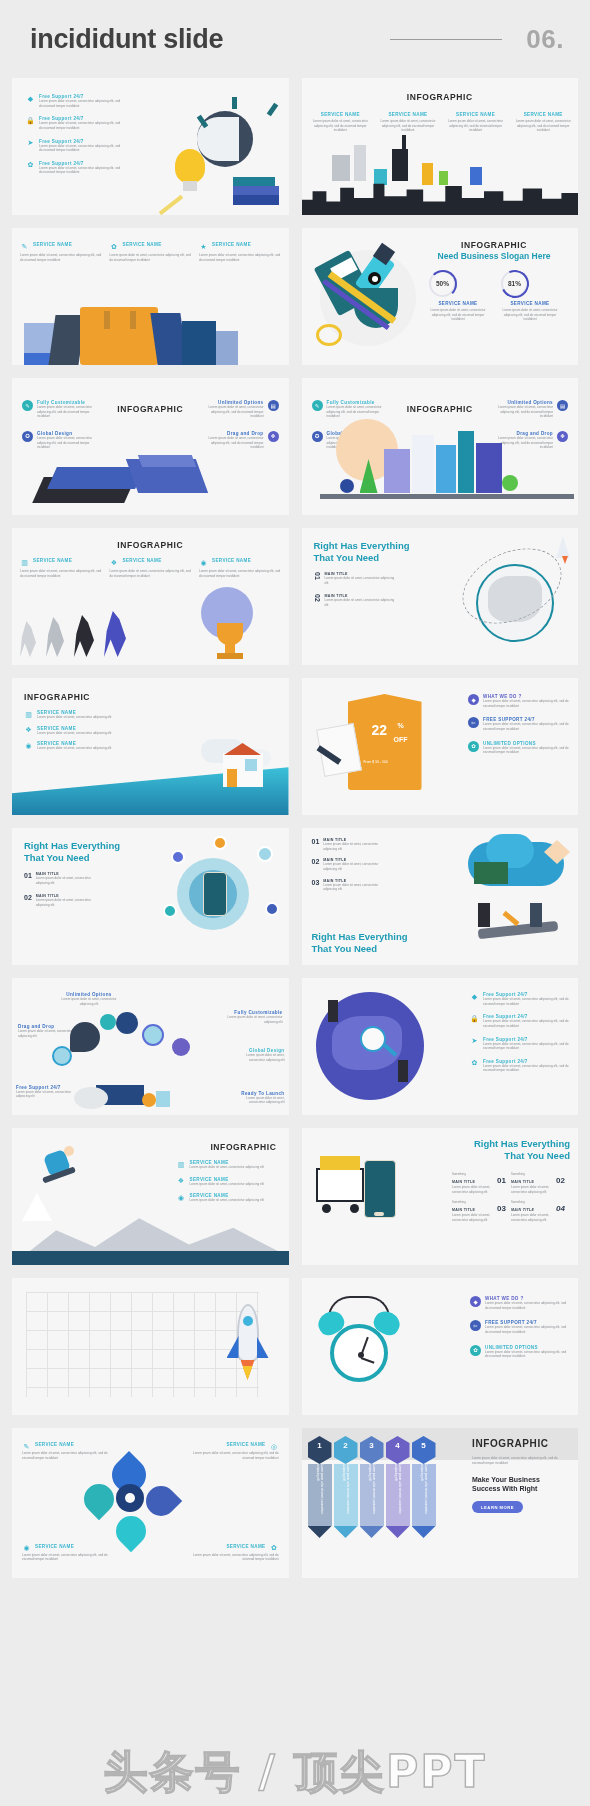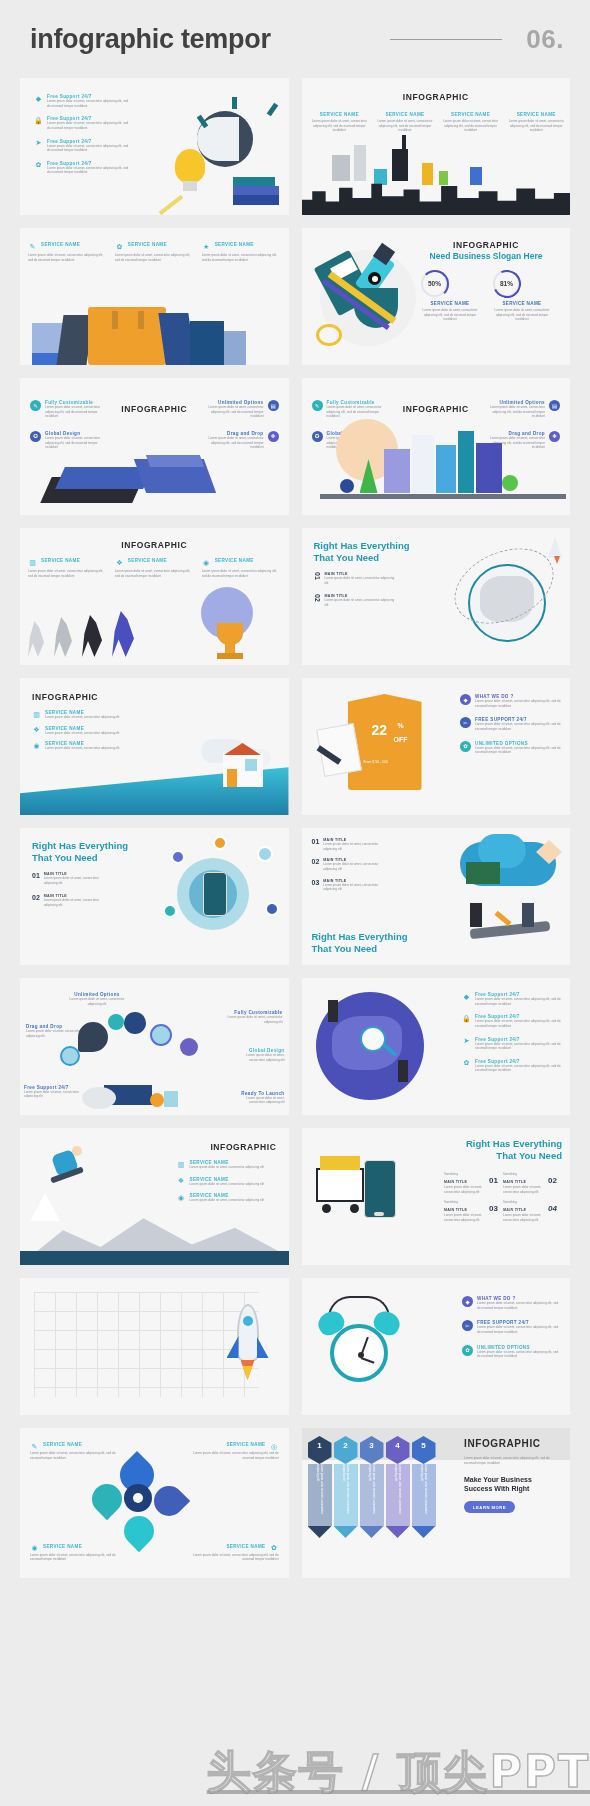--- a/index.html
+++ b/index.html
@@ -19,21 +19,21 @@
     letter-spacing:-0.3px;
   }
   .hdr-spacer{ flex:1 1 auto; }
   .hdr-rule{ width:112px; height:1px; background:#9c9c9c; }
   .hdr-num{
     font-size:26px; font-weight:bold; color:#a8a8a8;
     margin-left:14px; letter-spacing:0.5px;
   }
   
   .deck{
-    padding:0 20px; display:flex; flex-direction:column; gap:13px;
+    padding:0 12px; display:flex; flex-direction:column; gap:13px;
   }
   .row{ display:flex; gap:13px; }
   .slide{
     position:relative; flex:1 1 0; height:137px;
     background:#f6f6f6; overflow:hidden;
   }
   .slide.tall{ height:150px; }
   
   .t-title{ font-size:8.5px; font-weight:bold; color:#2b2b2b; letter-spacing:.6px; }
   .t-head2{ font-size:9.5px; font-weight:bold; color:#1f9cb5; line-height:1.25; }
@@ -78,26 +78,25 @@
   .hexbar{ width:24px; }
   .hexcol{ display:flex; flex-direction:column; align-items:center; }
   .btn-learn{
     background:#5b6fd6;color:#fff;border:none;border-radius:10px;
     font-size:4.2px;font-weight:bold;letter-spacing:.5px;
     padding:3.5px 9px;font-family:inherit;
   }
   
   .watermark{
     position:absolute; left:0; right:0; bottom:4px;
-    text-align:right; font-size:44px; font-weight:bold;
+    text-align:center; font-size:44px; font-weight:bold;
     color:rgba(255,255,255,0.82);
     -webkit-text-stroke:1.4px rgba(120,120,120,.55);
     letter-spacing:2px; pointer-events:none; white-space:nowrap;
     font-family:"DejaVu Sans", sans-serif;
-    text-decoration:underline;
   }
   
   .art{ position:absolute; }
   .city-base{
     position:absolute;left:0;right:0;bottom:0;height:34px;background:#22262e;
     clip-path:polygon(0 55%,4% 55%,4% 30%,9% 30%,9% 60%,14% 60%,14% 20%,19% 20%,19% 50%,26% 50%,26% 8%,30% 8%,30% 45%,38% 45%,38% 25%,44% 25%,44% 60%,52% 60%,52% 15%,58% 15%,58% 50%,66% 50%,66% 30%,73% 30%,73% 58%,80% 58%,80% 22%,87% 22%,87% 52%,94% 52%,94% 35%,100% 35%,100% 100%,0 100%);
   }
   .hill{
     position:absolute;left:0;right:0;bottom:0;height:52px;
     background:linear-gradient(180deg,#3ec6dd,#1f7fa8);
@@ -130,21 +129,21 @@
   .grid-lines{
     position:absolute;inset:14px 30px 18px 14px;
     background-image:linear-gradient(#e2e2e2 1px,transparent 1px),linear-gradient(90deg,#e2e2e2 1px,transparent 1px);
     background-size:21px 19px;
   }
 </style>
 </head>
 <body>
 
 <div class="page-header">
-  <div class="page-title">infographic tempor</div>
+  <div class="page-title">incididunt slide</div>
   <div class="hdr-spacer"></div>
   <div class="hdr-rule"></div>
   <div class="hdr-num">06.</div>
 </div>
 
 <div class="deck">
 
   <div class="row">
 
     <div class="slide">

